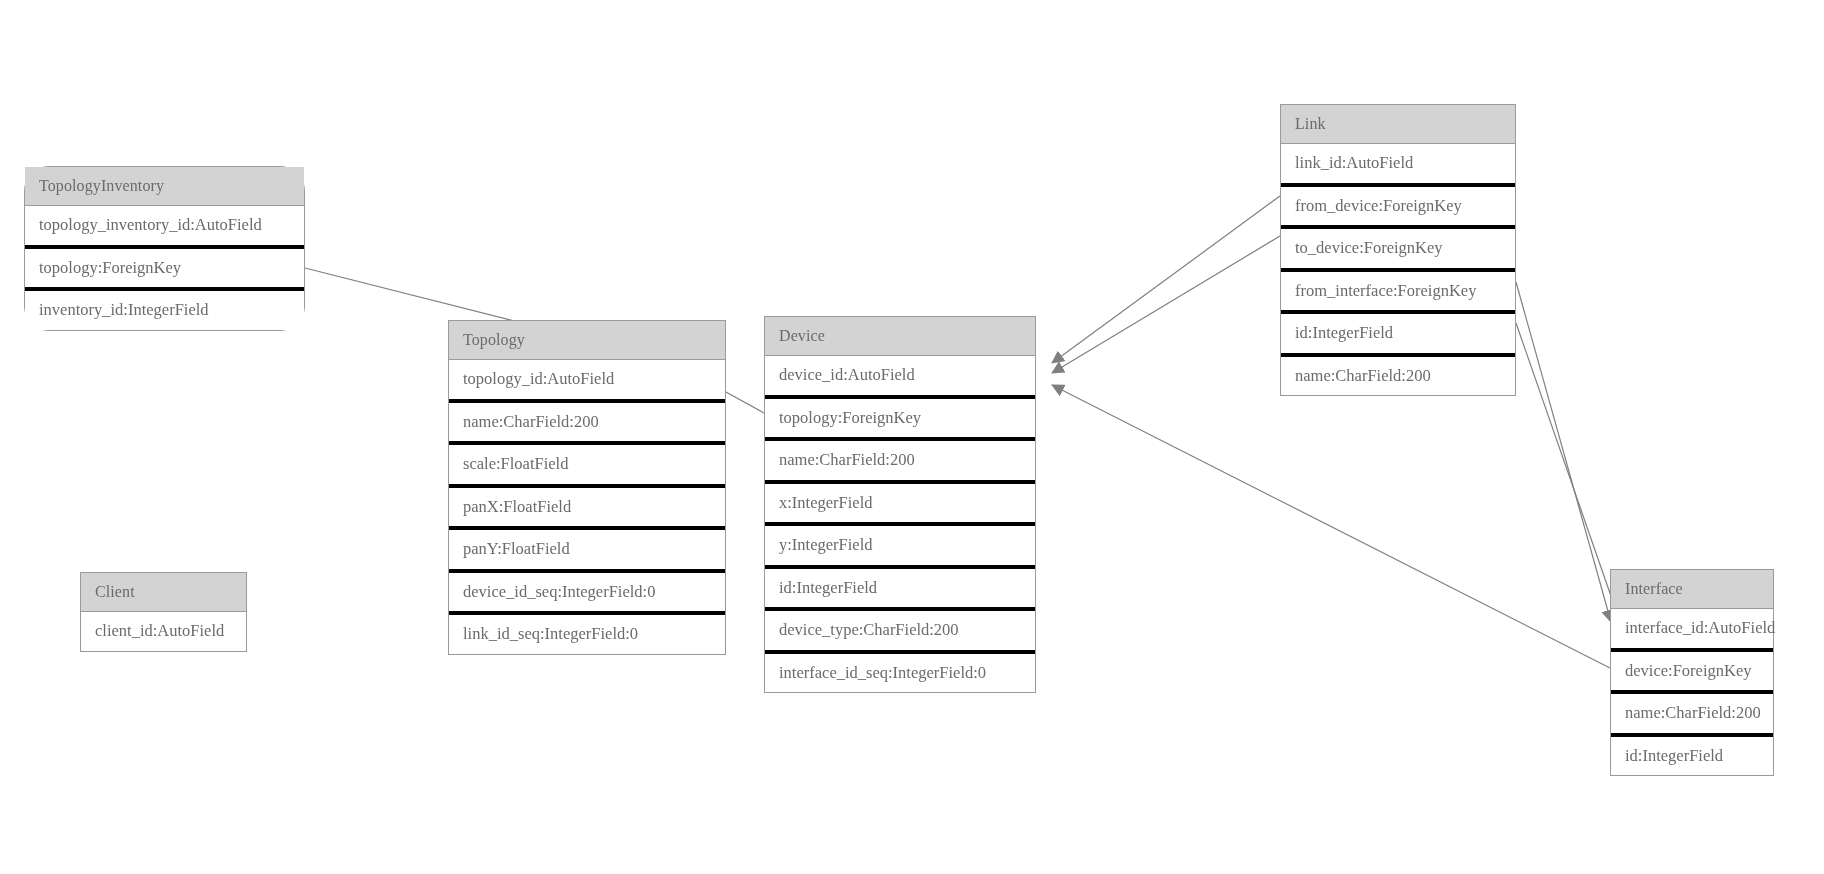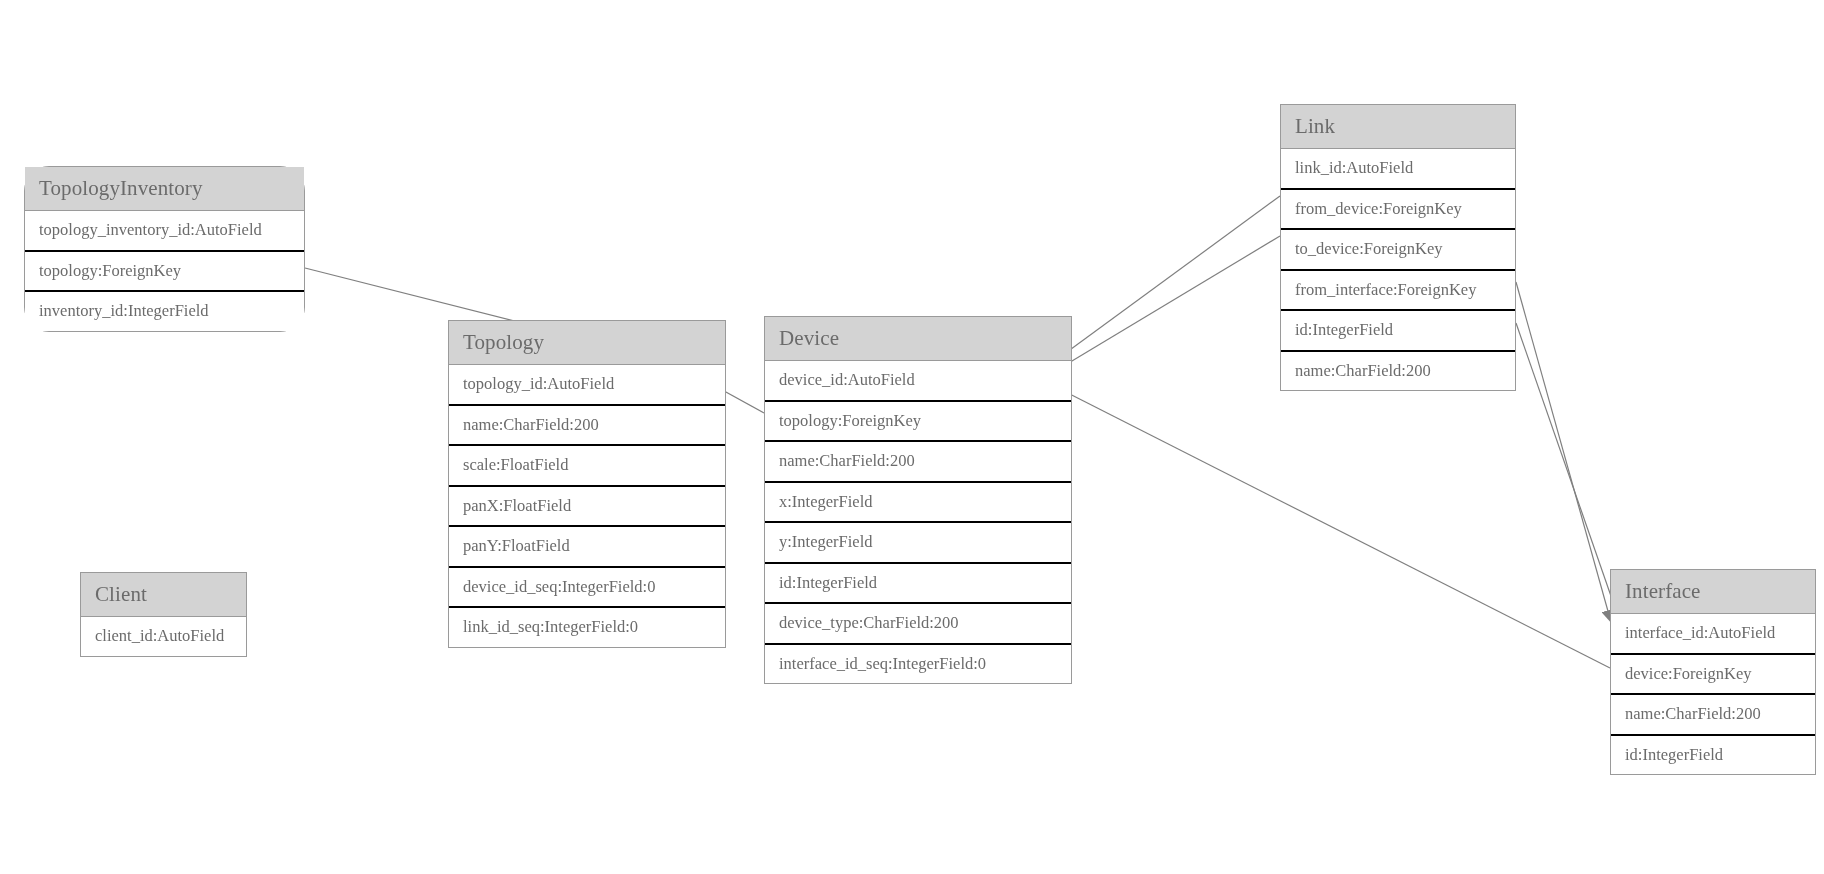--- a/index.html
+++ b/index.html
@@ -18,44 +18,44 @@
     box-sizing:border-box;
     border:1px solid #9a9a9a;
     background:#ffffff;
     border-collapse:collapse;
   }
   .entity .ent-header{
     box-sizing:border-box;
     background:#d3d3d3;
     border-bottom:1px solid #9a9a9a;
     color:#6b6b6b;
-    font-size:21px;
+    font-size:16px;
     line-height:1;
     padding:11px 0 11px 14px;
     letter-spacing:.1px;
   }
   .entity .ent-row{
     box-sizing:border-box;
-    border-bottom:2px solid #000000;
+    border-bottom:4px solid #000000;
     color:#6b6b6b;
     font-size:16.5px;
     line-height:1;
     padding:11px 0 11px 14px;
     background:#ffffff;
     white-space:nowrap;
   }
   .entity .ent-row:last-child{border-bottom:none;}
 
   
   #ent-topologyinventory{left:24px;  top:166px;  width:281px;border-radius:25px;}
   #ent-client{          left:80px;  top:528px;  width:167px;margin-top:44px;}
   #ent-topology{        left:448px; top:320px;  width:278px;}
-  #ent-device{          left:764px; top:316px;  width:308px;}
+  #ent-device{          left:764px; top:316px;  width:272px;}
   #ent-link{            left:1280px;top:104px;  width:236px;}
-  #ent-interface{       left:1610px;top:569px;  width:206px;}
+  #ent-interface{       left:1610px;top:569px;  width:164px;}
 </style>
 </head>
 <body>
 
 <div id="canvas">
 
   <svg id="edges" viewBox="0 0 1824 874" xmlns="http://www.w3.org/2000/svg">
     <defs>
       <marker id="arrowhead" markerWidth="13" markerHeight="13" refX="12" refY="6.5" orient="auto" markerUnits="userSpaceOnUse">
         <path d="M0,0 L13,6.5 L0,13 z" fill="#7f7f7f"></path>

